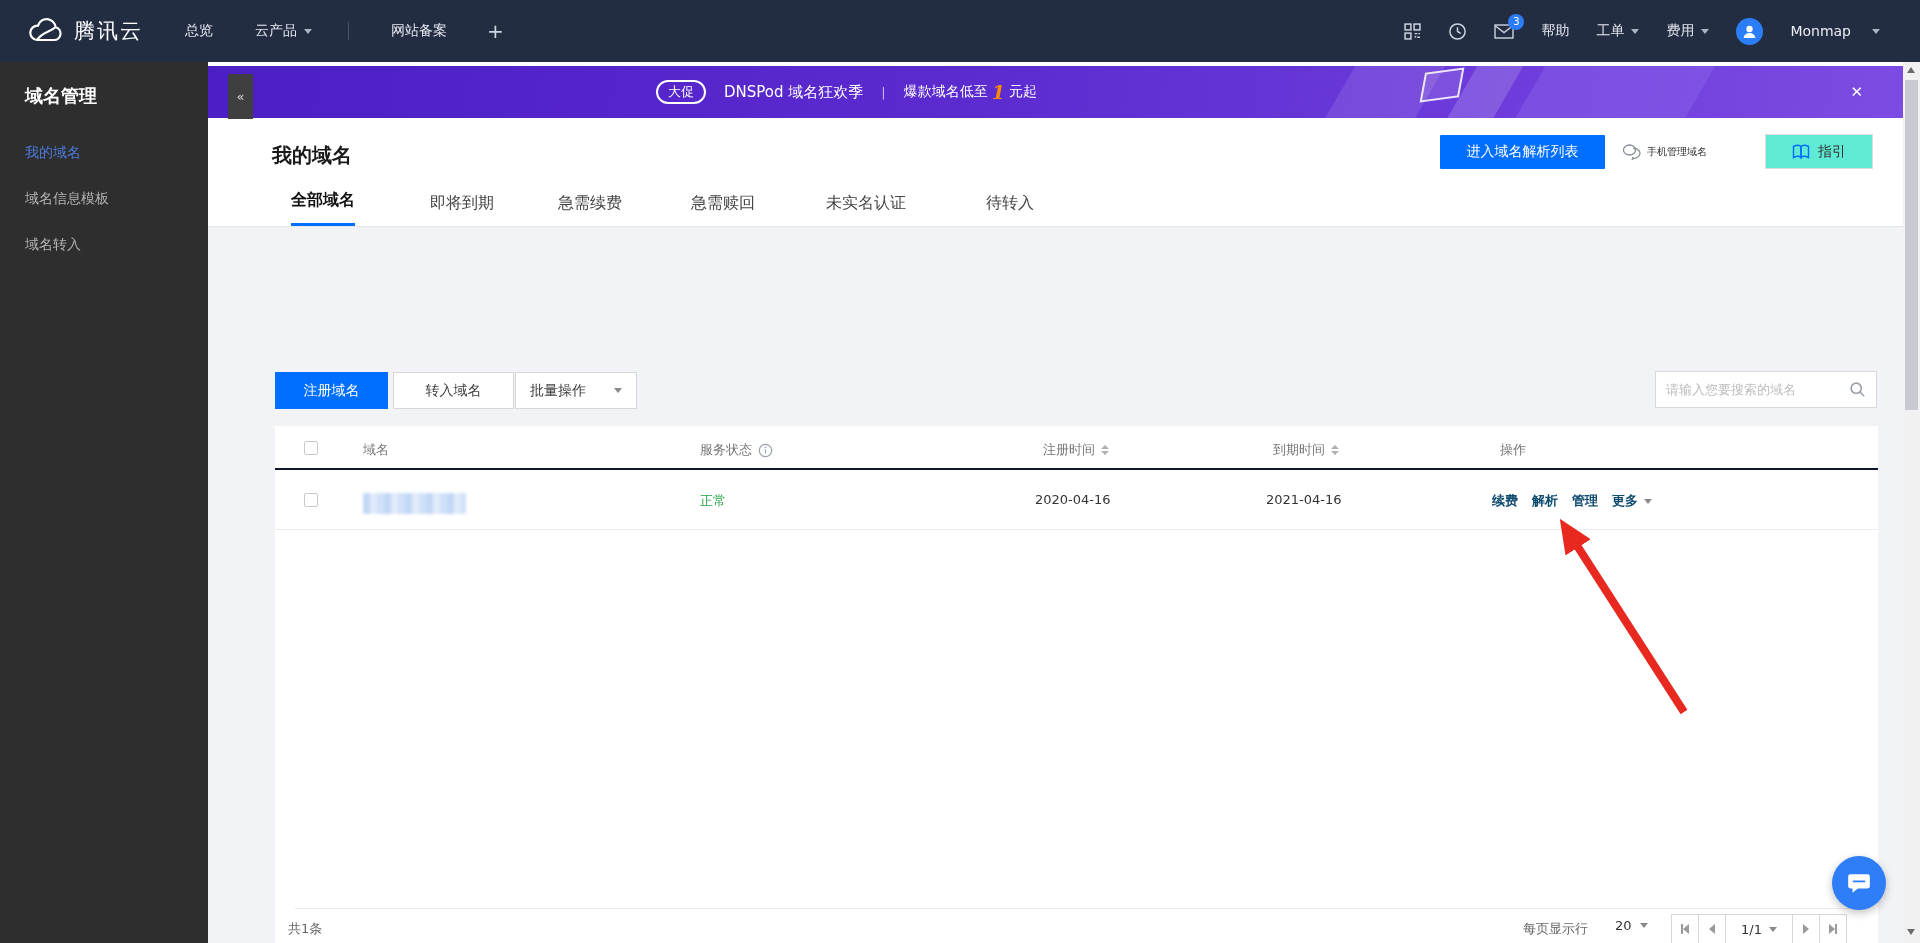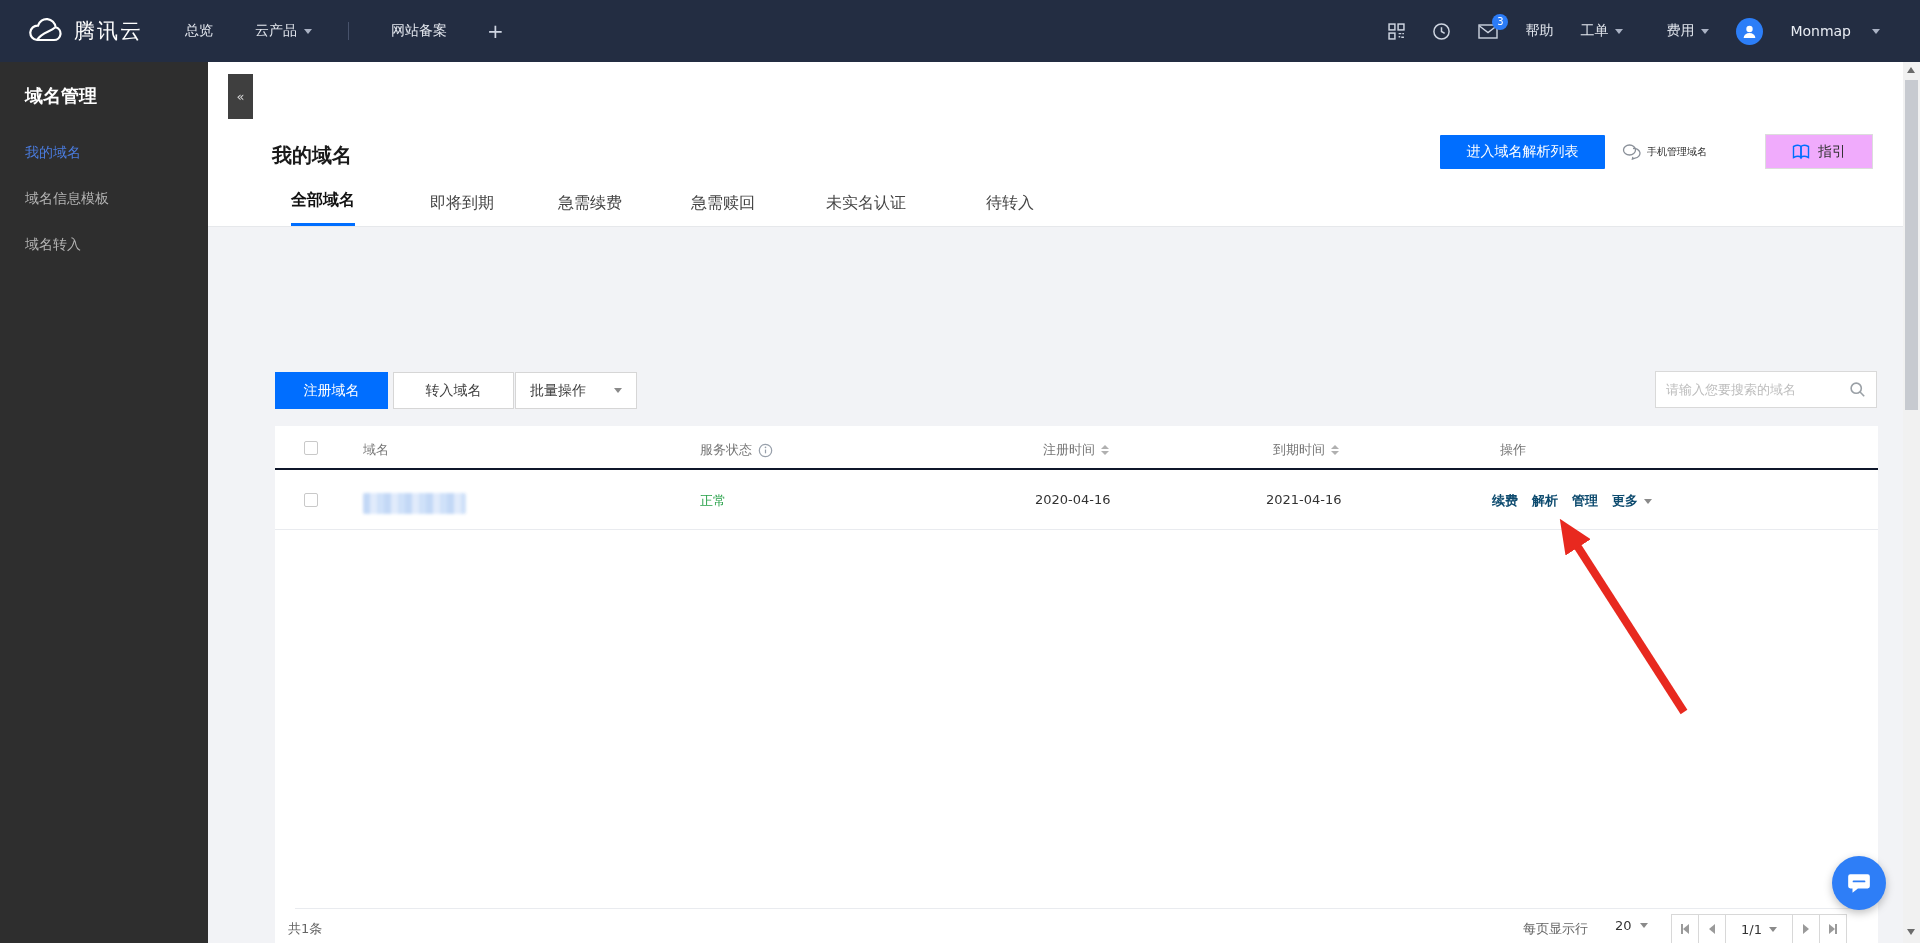--- a/index.html
+++ b/index.html
@@ -40,21 +40,21 @@
   .banner-sep { font-size:13px; color:rgba(255,255,255,.65); }
   .promo-line { font-size:14px; display:flex; align-items:center; }
   .promo-num { color:#ff8a00; font-style:italic; font-weight:bold; font-size:19px; font-family:"DejaVu Serif","Liberation Serif",serif; margin:0 4px; }
   .banner-close { position:absolute; right:40px; top:50%; transform:translateY(-50%); color:#fff; font-size:15px; cursor:pointer; }
 
   
   .header-band { position:absolute; left:208px; top:118px; width:1695px; height:109px; background:#fff; border-bottom:1px solid #e6e8eb; z-index:5; }
   .page-title { position:absolute; left:64px; top:24px; font-size:20px; font-weight:bold; color:#1a1a1a; }
   .btn-primary { position:absolute; left:1232px; top:17px; width:165px; height:34px; background:#006eff; color:#fff; font-size:14px; display:flex; align-items:center; justify-content:center; cursor:pointer; border-radius:1px; }
   .mobile-manage { position:absolute; left:1414px; top:25px; display:flex; align-items:center; gap:6px; font-size:10px; color:#2b2b2b; cursor:pointer; }
-  .btn-guide { position:absolute; left:1557px; top:16px; width:108px; height:35px; background:#f0abfc; border:1px solid #dcdcdc; display:flex; align-items:center; justify-content:center; gap:8px; font-size:14px; color:#333; cursor:pointer; }
+  .btn-guide { position:absolute; left:1557px; top:16px; width:108px; height:35px; background:#5eead4; border:1px solid #dcdcdc; display:flex; align-items:center; justify-content:center; gap:8px; font-size:14px; color:#333; cursor:pointer; }
   .tab { position:absolute; bottom:0; padding-bottom:12px; font-size:16px; color:#454545; cursor:pointer; }
   .tab.active { color:#111; font-weight:bold; border-bottom:3px solid #006eff; }
 
   
   .content-bg { position:absolute; left:208px; top:227px; width:1695px; height:716px; background:#f2f3f6; }
   .notice { position:absolute; left:281px; top:253px; width:1591px; height:88px; background:#e7f2fd; border:1px solid #c9e2f8; padding:11px 16px 0 12px; font-size:13px; color:#404957; line-height:22px; z-index:6; }
   .notice a { color:#1a6dff; text-decoration:none; cursor:pointer; }
 
   .btn-register { position:absolute; left:275px; top:372px; width:113px; height:37px; background:#006eff; color:#fff; font-size:14px; display:flex; align-items:center; justify-content:center; cursor:pointer; z-index:6; }
   .btn-transfer { position:absolute; left:393px; top:372px; width:121px; height:37px; background:#fff; border:1px solid #d6d6d6; color:#3d3d3d; font-size:14px; display:flex; align-items:center; justify-content:center; cursor:pointer; z-index:6; }
@@ -149,21 +149,21 @@
         </svg>
         <span class="mail-badge">3</span>
       </span>
       <span class="nav-item" style="margin-left:0">
           <span>帮助</span>
         </span>
       <span class="nav-item" style="margin-left:0">
           <span>工单</span>
           <span class="caret"></span>
         </span>
-      <span class="nav-item" style="margin-left:16px">
+      <span class="nav-item" style="margin-left:0">
           <span>费用</span>
           <span class="caret"></span>
         </span>
       <span class="avatar">
         <svg width="17" height="17" viewBox="0 0 16 16" fill="#fff">
           <circle cx="8" cy="5.6" r="3"></circle>
             <path d="M2.5 14 a5.5 4.6 0 0 1 11 0 z"></path>
         </svg>
       </span>
       <span class="uname">
@@ -174,20 +174,37 @@
   </div>
 
   <div class="sidebar">
     <div class="sidebar-title">域名管理</div>
     <div class="side-item active" style="top:82px">我的域名</div>
     <div class="side-item" style="top:128px">域名信息模板</div>
     <div class="side-item" style="top:174px">域名转入</div>
   </div>
   <div class="collapse-tab">«</div>
 
+  <div class="banner">
+    <div class="deco1"></div>
+    <div class="deco2"></div>
+    <div class="deco3"></div>
+    <div class="deco4"></div>
+    <div class="banner-content">
+      <span class="promo-badge">大促</span>
+      <span class="banner-title">DNSPod 域名狂欢季</span>
+      <span class="banner-sep">|</span>
+      <span class="promo-line">
+        <span>爆款域名低至</span>
+        <span class="promo-num">1</span>
+        <span>元起</span>
+      </span>
+    </div>
+    <span class="banner-close">✕</span>
+  </div>
 
   <div class="header-band">
     <div class="page-title">我的域名</div>
     <div class="btn-primary">
         <span>进入域名解析列表</span>
       </div>
     <div class="mobile-manage">
       <svg width="19" height="17" viewBox="0 0 19 16" fill="none" stroke="#8a9099" stroke-width="1.3">
         <ellipse cx="7.5" cy="6.5" rx="6" ry="5"></ellipse>
           <path d="M11 5 a5.5 4.5 0 1 1 2 9.6 l-2.6 1 .5-2.2"></path>

